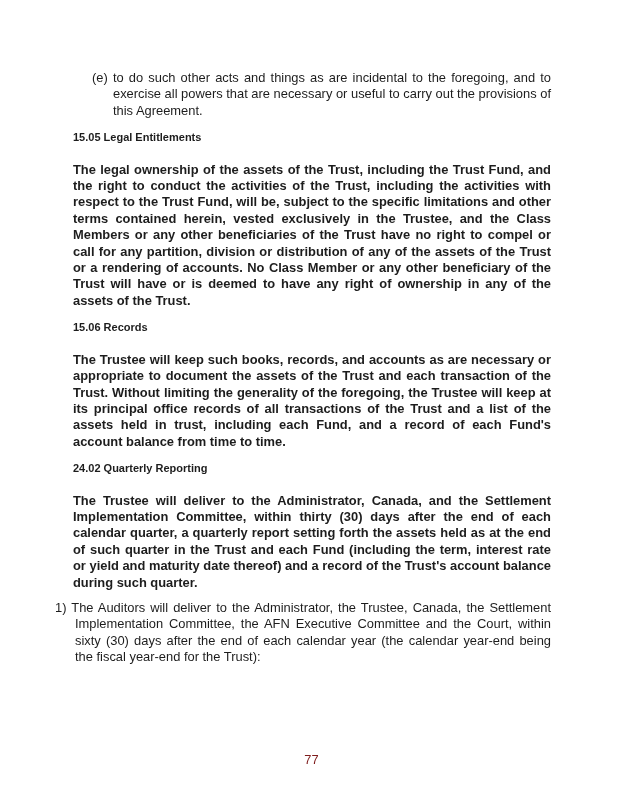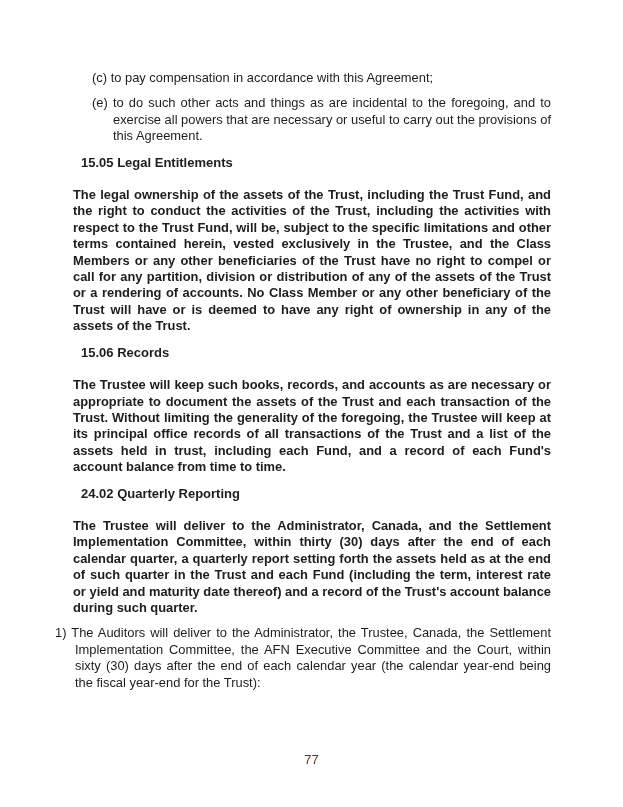--- a/index.html
+++ b/index.html
@@ -23,23 +23,23 @@
     left: 73px;
     right: 72px;
     top: 70px;
   }
   .para {
     margin: 16px 0 9px 0;
     text-align: justify;
     font-weight: bold;
   }
   .heading {
-    font-size: 13px;
+    font-size: 11px;
     font-weight: 700;
-    margin: 10px 0 8px 8px;
+    margin: 10px 0 8px 0;
     text-align: left;
   }
   .item {
     margin: 0 0 9px 0;
     text-align: justify;
   }
   
   .indent-letter {
     margin-left: 19px;
     padding-left: 21px;
@@ -60,21 +60,20 @@
     font-size: 12.9px;
     color: #7f1d1d;
   }
 </style>
 </head>
 <body>
 
 <div class="page">
   <div class="content">
 
-    <div class="item indent-letter"><span>(c)</span> <span>to pay compensation in accordance with this Agreement;</span></div>
 
 
     <div class="item indent-letter"><span>(e)</span> <span>to do such other acts and things as are incidental to the foregoing, and to exercise all powers that are necessary or useful to carry out the provisions of this Agreement.</span></div>
 
     <div class="heading">15.05 Legal Entitlements</div>
     <div class="para">The legal ownership of the assets of the Trust, including the Trust Fund, and the right to conduct the activities of the Trust, including the activities with respect to the Trust Fund, will be, subject to the specific limitations and other terms contained herein, vested exclusively in the Trustee, and the Class Members or any other beneficiaries of the Trust have no right to compel or call for any partition, division or distribution of any of the assets of the Trust or a rendering of accounts. No Class Member or any other beneficiary of the Trust will have or is deemed to have any right of ownership in any of the assets of the Trust.</div>
 
     <div class="heading">15.06 Records</div>
     <div class="para">The Trustee will keep such books, records, and accounts as are necessary or appropriate to document the assets of the Trust and each transaction of the Trust. Without limiting the generality of the foregoing, the Trustee will keep at its principal office records of all transactions of the Trust and a list of the assets held in trust, including each Fund, and a record of each Fund's account balance from time to time.</div>
 

